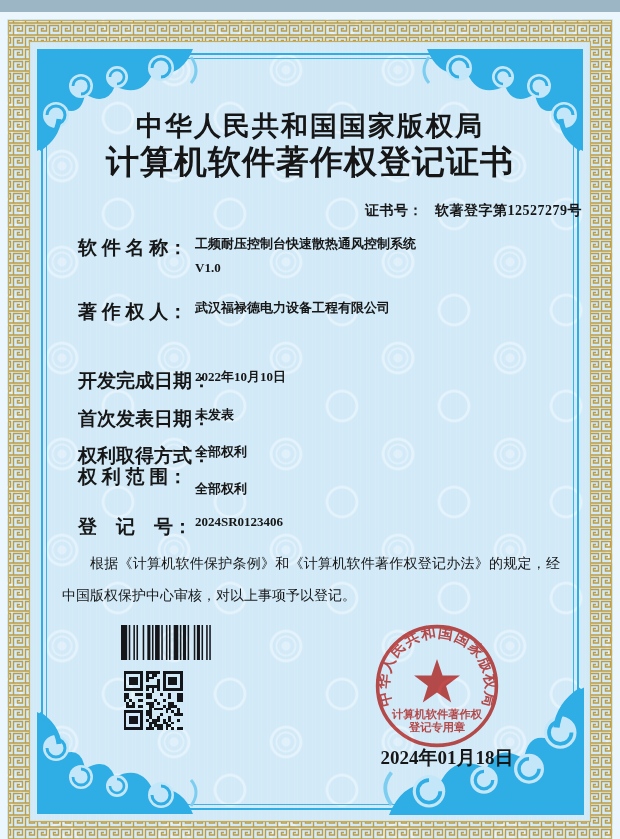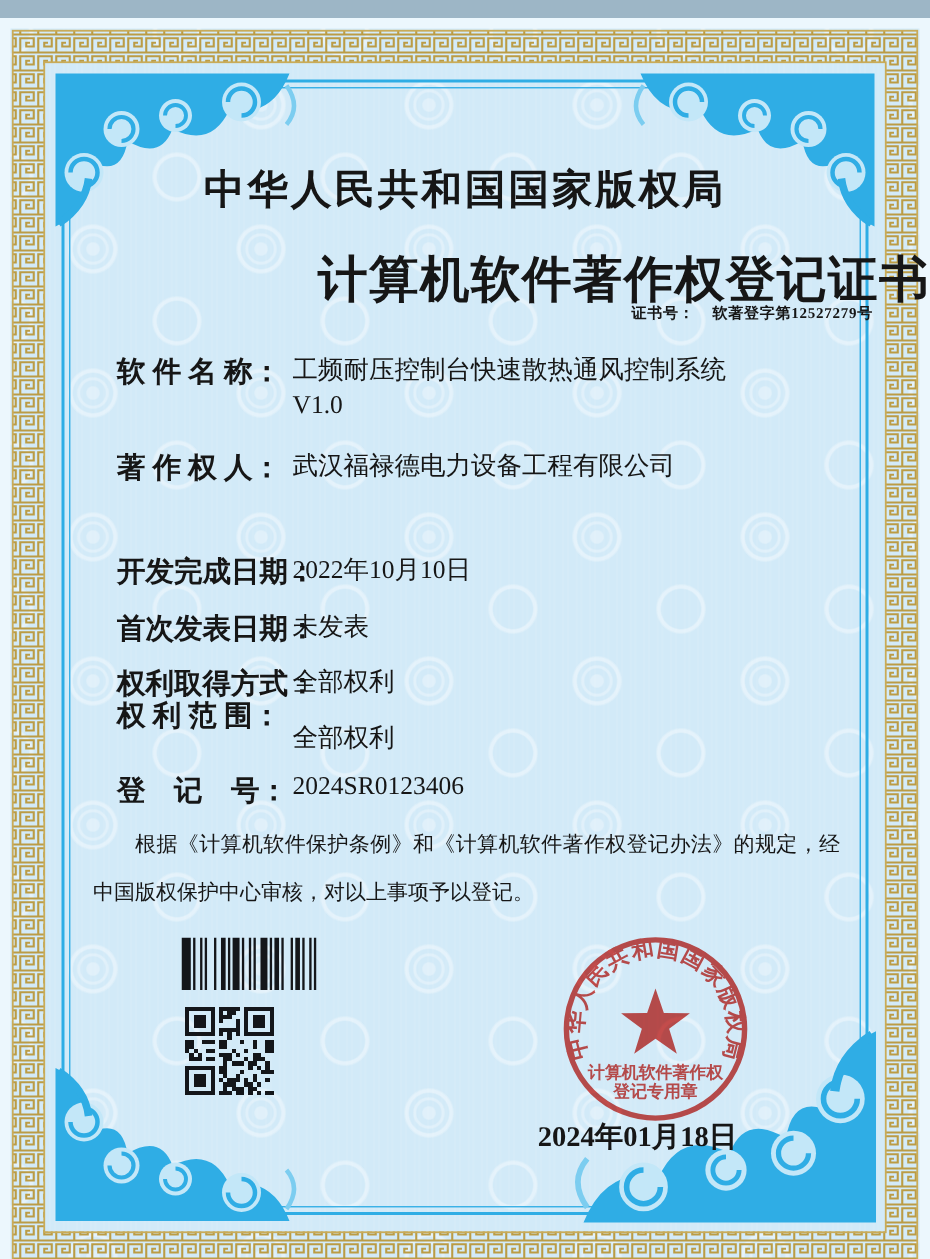--- a/index.html
+++ b/index.html
@@ -18,41 +18,41 @@
     overflow:hidden;
     font-family:"Liberation Serif", serif;
     color:#161616;
   }
   .abs{position:absolute;}
   .title-1{
     top:96px;left:0;width:100%;
     text-align:center;font-size:27px;font-weight:700;letter-spacing:2px;
   }
   .title-2{
-    top:152px;left:0;width:100%;
-    text-align:right;font-size:33px;font-weight:700;letter-spacing:1px;
+    top:128px;left:0;width:100%;
+    text-align:center;font-size:33px;font-weight:700;letter-spacing:1px;
   }
   .cert-no-line{
     top:190px;right:38px;
-    font-size:10px;font-weight:700;letter-spacing:0.5px;
+    font-size:14px;font-weight:700;letter-spacing:0.5px;
   }
   .cert-no-line .num{margin-left:12px;}
   .field-label{
     left:78px;font-size:19px;font-weight:700;white-space:pre;
   }
   .field-value{
-    left:195px;font-size:17px;font-weight:400;white-space:pre;max-width:390px;
+    left:195px;font-size:13px;font-weight:700;white-space:pre;max-width:390px;
   }
   .statement{
     top:536px;left:62px;width:498px;
     font-size:14px;font-weight:400;line-height:2.32;
     text-indent:2em;text-align:justify;
   }
   .issue-date{
-    top:733px;left:340px;width:170px;text-align:center;
+    top:733px;left:362px;width:170px;text-align:center;
     font-size:19px;font-weight:700;
   }
   .seal{
     top:611px;left:374px;width:126px;height:126px;
     opacity:0.93;mix-blend-mode:multiply;
   }
   .barcode{top:613px;left:121px;}
   .qrcode{top:659px;left:123px;}
   .frame-svg{top:0;left:0;pointer-events:none;}
 </style>

